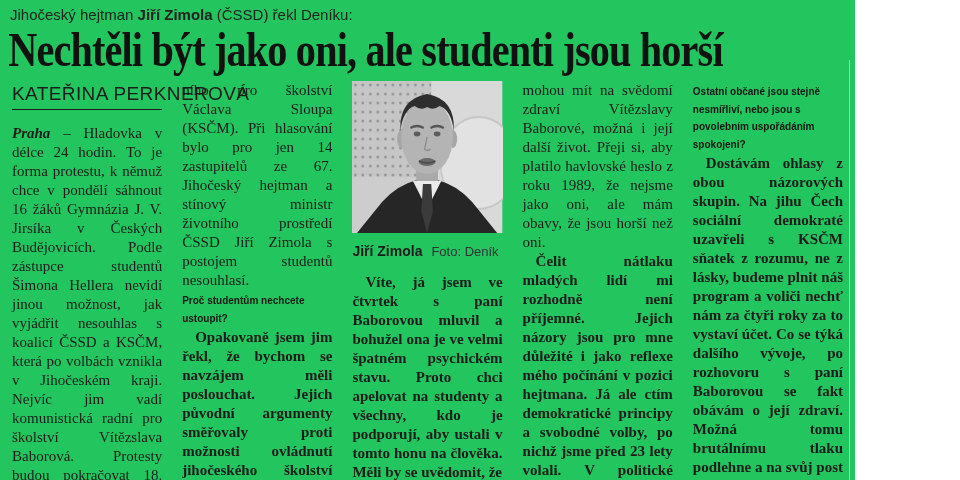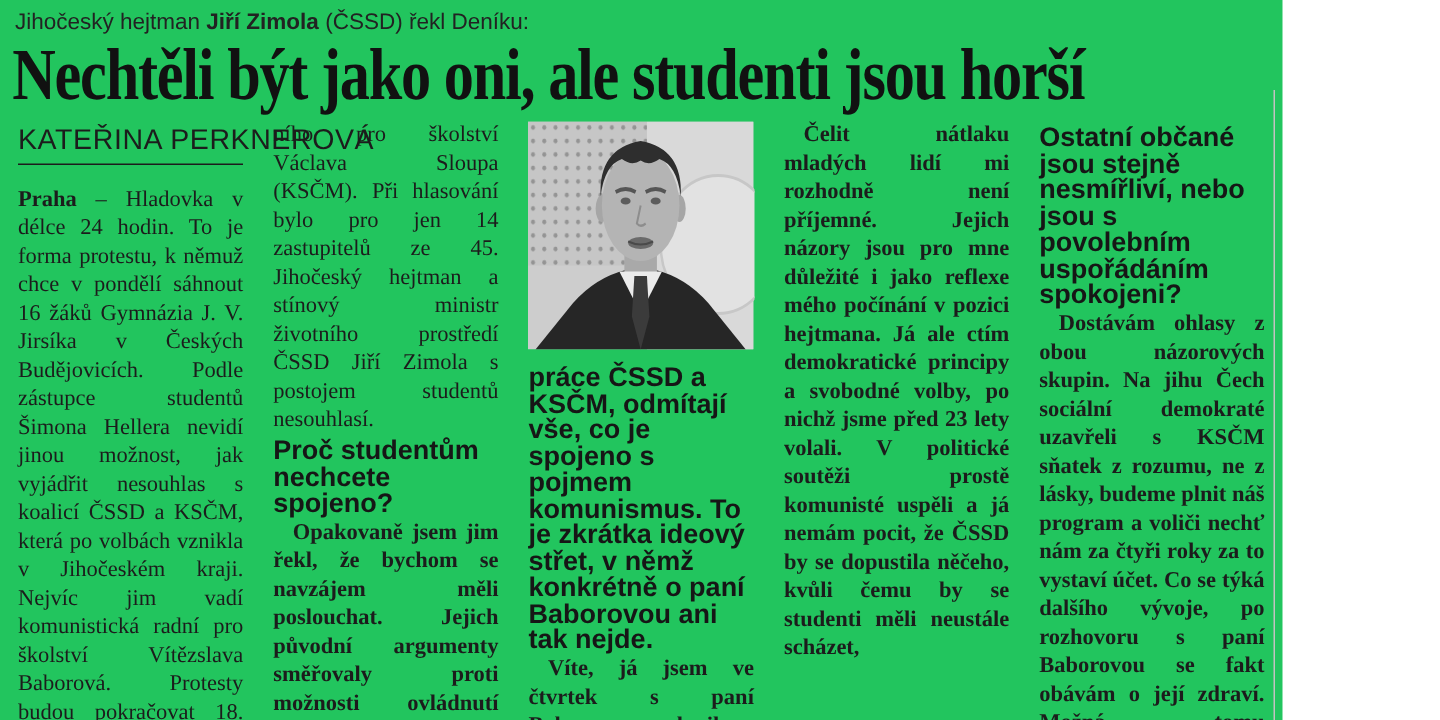--- a/index.html
+++ b/index.html
@@ -44,26 +44,26 @@
     font-family:Liberation Sans, sans-serif;
     font-size:19px;
     letter-spacing:.4px;
     padding:3px 0 6px 0;
     border-bottom:1.5px solid #1c1c1c;
     margin-bottom:14px;
     white-space:nowrap;
     text-align:right;
   }
   .col p{margin:0;text-align:justify;hyphens:none;}
-  .lead .place{font-weight:bold;}
+  .lead .place{font-weight:bold;font-style:italic;}
   .answer{text-indent:13px;font-weight:bold;}
   .question{
     font-family:"Liberation Sans","DejaVu Sans",sans-serif;
     font-weight:bold;
-    font-size:18px;
+    font-size:10px;
     line-height:17.5px;
     text-align:left !important;
     margin:2px 0 1px 0 !important;
     color:#161616;
   }
   figure{margin:0 0 10px 0;padding:0;}
   figure svg{display:block;width:100%;height:152px;}
   figcaption{
     font-family:"Liberation Sans","DejaVu Sans",sans-serif;
     font-size:13px;
@@ -88,22 +88,22 @@
   <div class="headline">Nechtěli být jako oni, ale studenti jsou horší</div>
 
   <div class="columns">
 
     <div class="col">
       <div class="byline">KATEŘINA PERKNEROVÁ</div>
       <p class="lead"><span class="place">Praha</span> <span>– Hladovka v délce 24 hodin. To je forma protestu, k němuž chce v pondělí sáhnout 16 žáků Gymnázia J. V. Jirsíka v Českých Budějovicích. Podle zástupce studentů Šimona Hellera nevidí jinou možnost, jak vyjádřit nesouhlas s koalicí ČSSD a KSČM, která po volbách vznikla v Jihočeském kraji. Nejvíc jim vadí komunistická radní pro školství Vítězslava Baborová. Protesty budou pokračovat 18. prosince, kdy se na českobudějovickém Piaristickém náměstí koná při příležitosti prvního výročí úmrtí Václava Havla shromáždění proti spolupráci ČSSD s KSČM. Podobné demonstrace probíhají i v Karlovarském a Zlínském kraji. Opozici v zastupitelstvu Karlovarského kraje se ovšem včera nepodařilo odvolat rad-</span></p>
     </div>
 
     <div class="col">
-      <p>ního pro školství Václava Sloupa (KSČM). Při hlasování bylo pro jen 14 zastupitelů ze 45. Jihočeský hejtman a stínový ministr životního prostředí ČSSD Jiří Zimola s postojem studentů nesouhlasí.</p>
-      <p class="question">Proč studentům nechcete spojeno?</p>
+      <p>ního pro školství Václava Sloupa (KSČM). Při hlasování bylo pro jen 14 zastupitelů ze 67. Jihočeský hejtman a stínový ministr životního prostředí ČSSD Jiří Zimola s postojem studentů nesouhlasí.</p>
+      <p class="question">Proč studentům nechcete ustoupit?</p>
       <p class="answer">Opakovaně jsem jim řekl, že bychom se navzájem měli poslouchat. Jejich původní argumenty směřovaly proti možnosti ovládnutí jihočeského školství komunistickou ideologií a já měl dojem, že tohle jsme si vysvětlili. Nic takového prostě nehrozí. Studenti ale nechtějí vědět nic o náplni práce jednotlivých radních, odmítli opakovaně moji nabídku účastnit se práce poradního sboru nebo pracovní skupiny jihočeského zastupitelstva.</p>
 
     </div>
 
     <div class="col">
       <figure>
         <svg viewBox="0 0 180 152" preserveAspectRatio="none">
           <defs>
             <pattern id="dots" width="9" height="9" patternUnits="userSpaceOnUse">
               <rect width="9" height="9" fill="#c6c6c6"></rect>
@@ -135,26 +135,27 @@
           <path d="M94,47 Q102,43 110,47" stroke="#555555" stroke-width="2.5" fill="none"></path>
 
           <ellipse cx="78" cy="53" rx="4" ry="2.4" fill="#5c5c5c"></ellipse>
           <ellipse cx="102" cy="53" rx="4" ry="2.4" fill="#5c5c5c"></ellipse>
 
           <path d="M90,56 L87,68 Q90,71 94,68" stroke="#8d8d8d" stroke-width="1.6" fill="none"></path>
 
           <ellipse cx="90" cy="81" rx="10" ry="4" fill="#6a6a6a"></ellipse>
           <path d="M80,80 Q90,84 100,80" stroke="#4a4a4a" stroke-width="1.4" fill="none"></path>
         </svg>
+        <figcaption><span class="cap-name">Jiří Zimola</span><span class="cap-credit">Foto: Deník</span></figcaption>
       </figure>
-      <p class="question">práce ČSSD a KSČM, odmítají vše, co je spojeno s pojmem komunismus. To je zkrátka ideový střet, v němž konkrétně o paní Baborovou ani tak nejde.</p>
       <p class="answer">Víte, já jsem ve čtvrtek s paní Baborovou mluvil a bohužel ona je ve velmi špatném psychickém stavu. Proto chci apelovat na studenty a všechny, kdo je podporují, aby ustali v tomto honu na člověka. Měli by se uvědomit, že</p>
     </div>
 
     <div class="col">
+      <p>mohou mít na svědomí zdraví Vítězslavy Baborové, možná i její další život. Přeji si, aby platilo havlovské heslo z roku 1989, že nejsme jako oni, ale mám obavy, že jsou horší než oni.</p>
       <p class="answer">Čelit nátlaku mladých lidí mi rozhodně není příjemné. Jejich názory jsou pro mne důležité i jako reflexe mého počínání v pozici hejtmana. Já ale ctím demokratické principy a svobodné volby, po nichž jsme před 23 lety volali. V politické soutěži prostě komunisté uspěli a já nemám pocit, že ČSSD by se dopustila něčeho, kvůli čemu by se studenti měli neustále scházet,</p>
     </div>
 
     <div class="col">
       <p class="question">Ostatní občané jsou stejně nesmířliví, nebo jsou s povolebním uspořádáním spokojeni?</p>
       <p class="answer">Dostávám ohlasy z obou názorových skupin. Na jihu Čech sociální demokraté uzavřeli s KSČM sňatek z rozumu, ne z lásky, budeme plnit náš program a voliči nechť nám za čtyři roky za to vystaví účet. Co se týká dalšího vývoje, po rozhovoru s paní Baborovou se fakt obávám o její zdraví. Možná tomu brutálnímu tlaku podlehne a na svůj post rezignuje.</p>
       <p class="question">To byste vnímal jako poněkud hořké studentské vítězství?</p>
 
     </div>
 

